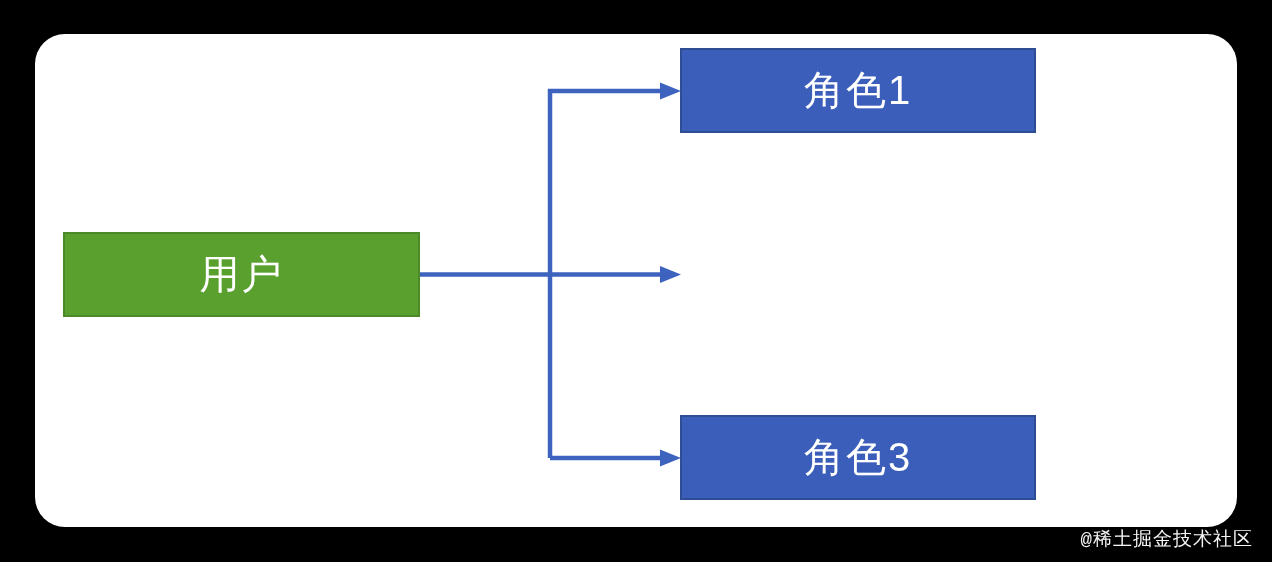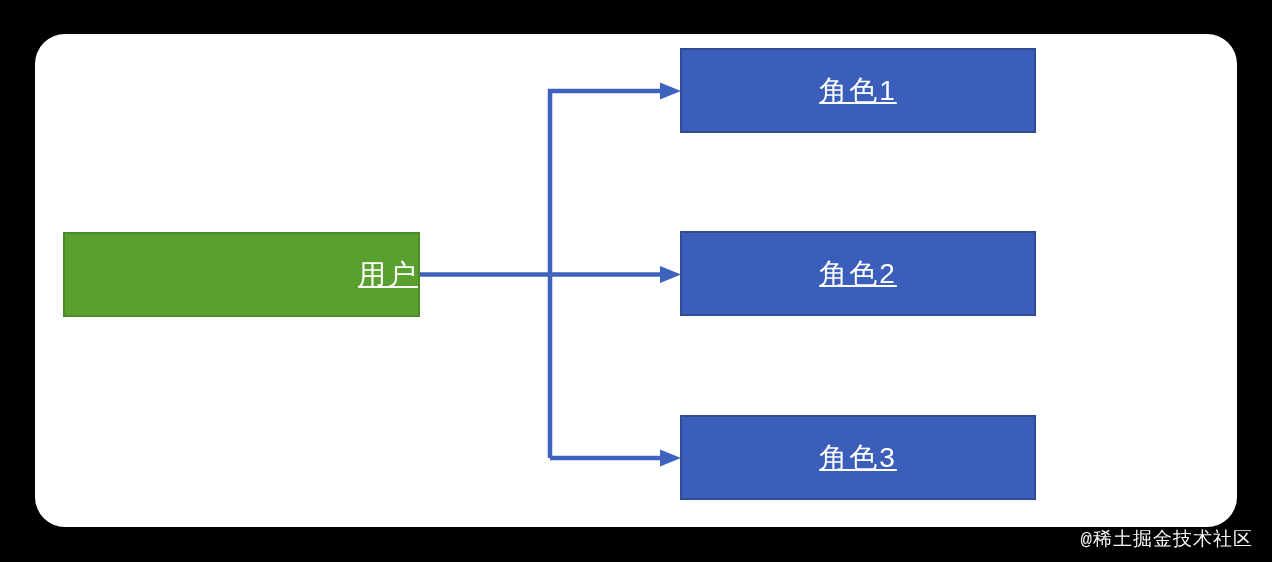--- a/index.html
+++ b/index.html
@@ -22,33 +22,31 @@
     height: 493px;
     background: var(--canvas-bg, #fff);
     border-radius: 30px;
   }
   .node {
     position: absolute;
     display: flex;
     align-items: center;
     justify-content: center;
     box-sizing: border-box;
-    font-size: 28px;
+    font-size: 40px;
     letter-spacing: 2px;
     color: var(--node-text, #fff);
-    text-decoration: underline;
   }
   .node-source {
     left: 63px;
     top: 232px;
     width: 357px;
     height: 85px;
     background: var(--source-fill, #5aa02f);
     border: 2px solid var(--source-border, #4c8928);
-    justify-content: flex-end;
   }
   .node-target {
     left: 680px;
     width: 356px;
     height: 85px;
     background: var(--target-fill, #3b5eba);
     border: 2px solid var(--target-border, #2f4d93);
   }
   .node-target.t1 { top: 48px; }
   .node-target.t2 { top: 231px; }
@@ -89,23 +87,20 @@
   <div class="canvas"></div>
 
   <div class="node node-source">
     <span>用户</span>
   </div>
 
   <div class="node node-target t1">
     <span>角色1</span>
   </div>
 
-  <div class="node node-target t2">
-    <span>角色2</span>
-  </div>
 
   <div class="node node-target t3">
     <span>角色3</span>
   </div>
 
   <svg class="arrows" viewBox="0 0 1272 562" xmlns="http://www.w3.org/2000/svg">
 
     <path class="arrow-line" d="M 420 274.5 L 660 274.5"></path>
     <polygon class="arrow-head" points="660,266 681,274.5 660,283"></polygon>
 

